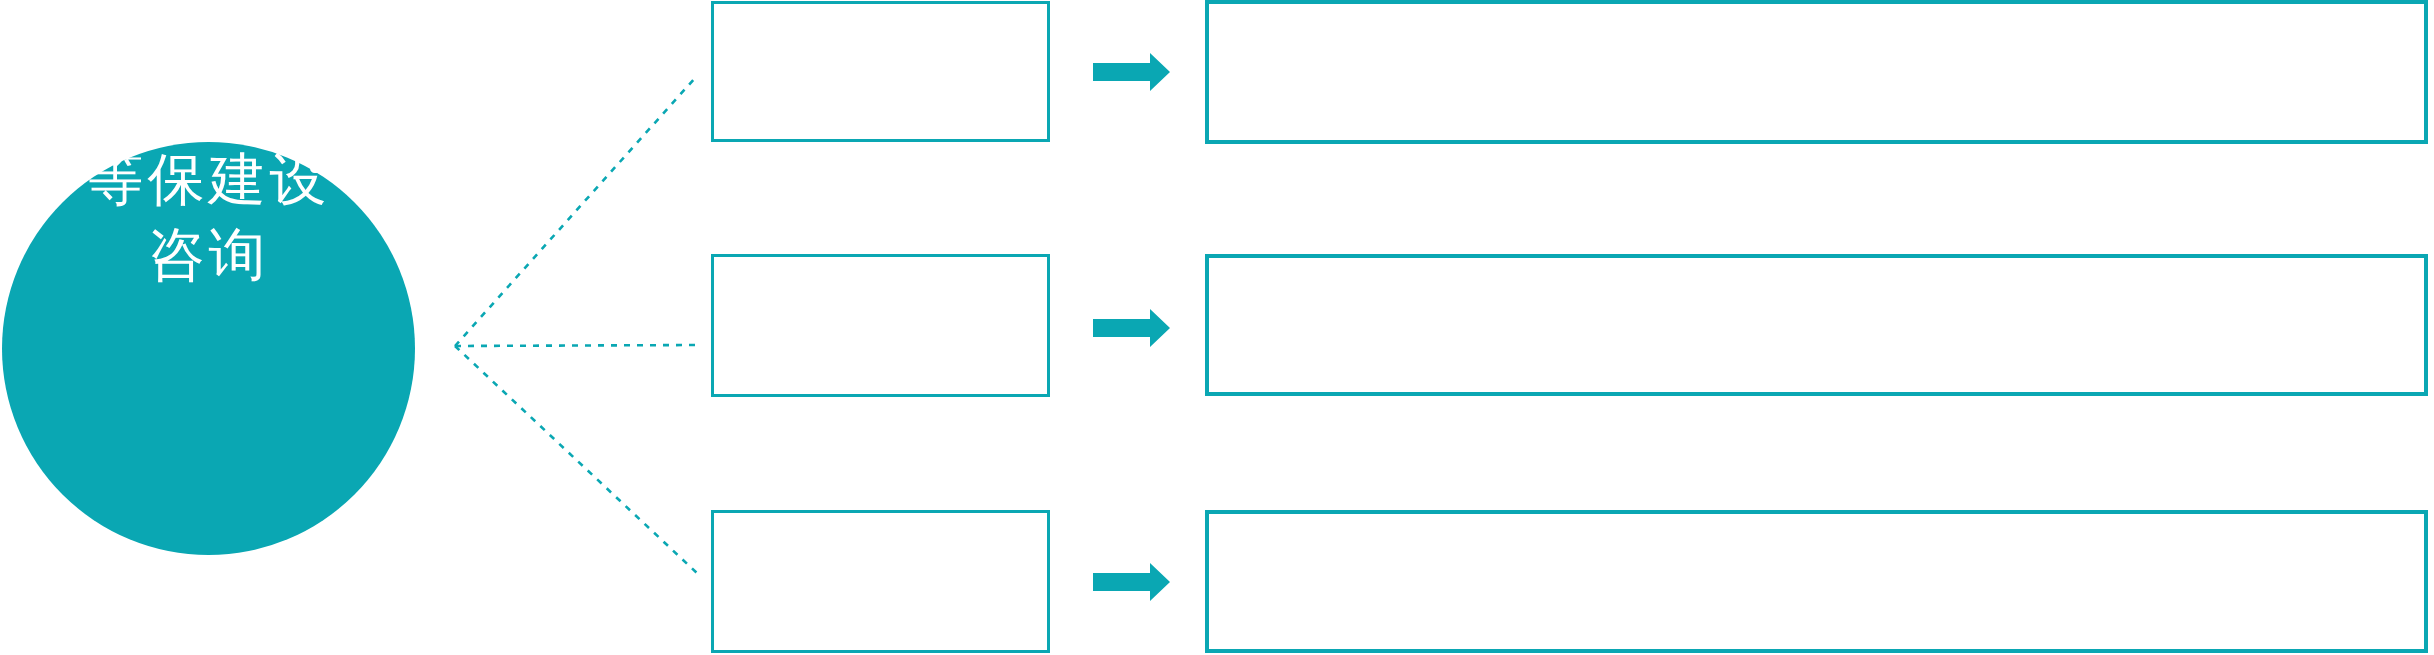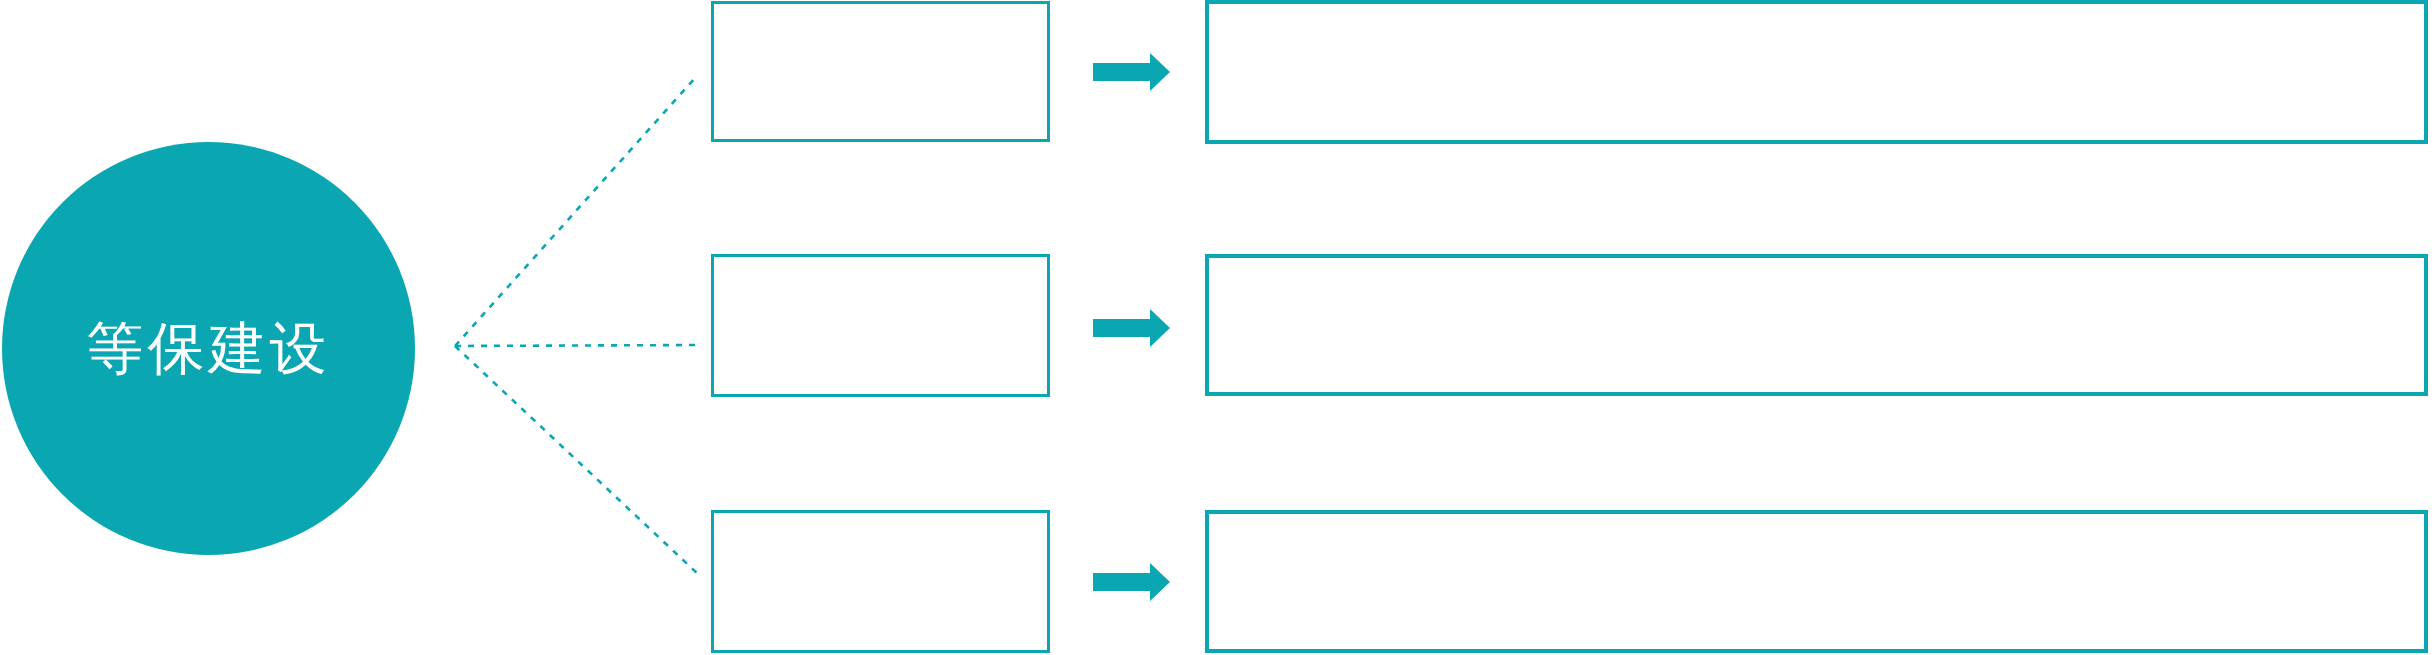--- a/index.html
+++ b/index.html
@@ -26,21 +26,20 @@
     position: absolute;
     left: 2px;
     top: 142px;
     width: 413px;
     height: 413px;
     border-radius: 50%;
     background: var(--accent);
     display: flex;
     flex-direction: column;
     align-items: center;
-    justify-content: center;
     text-align: center;
     color: var(--circle-text);
     font-size: 57px;
     font-weight: 300;
     letter-spacing: 4px;
     line-height: 1.32;
   }
   .connectors {
     position: absolute;
     left: 0; top: 0;
@@ -101,20 +100,21 @@
 <div class="canvas">
 
   <svg class="connectors" viewBox="0 0 2434 655" xmlns="http://www.w3.org/2000/svg">
     <line x1="455" y1="346" x2="695" y2="78"></line>
     <line x1="455" y1="346" x2="700" y2="345"></line>
     <line x1="455" y1="346" x2="698" y2="574"></line>
   </svg>
 
   <div class="topic-circle">
     <div>等保建设</div>
+    <div>咨询</div>
   </div>
 
   <div class="mid-box r1">
     <div class="box-label"></div>
   </div>
   <div class="arrow r1">
     <svg viewBox="0 0 77 38" xmlns="http://www.w3.org/2000/svg">
       <polygon points="0,10 57,10 57,0 77,19 57,38 57,28 0,28"></polygon>
     </svg>
   </div>

